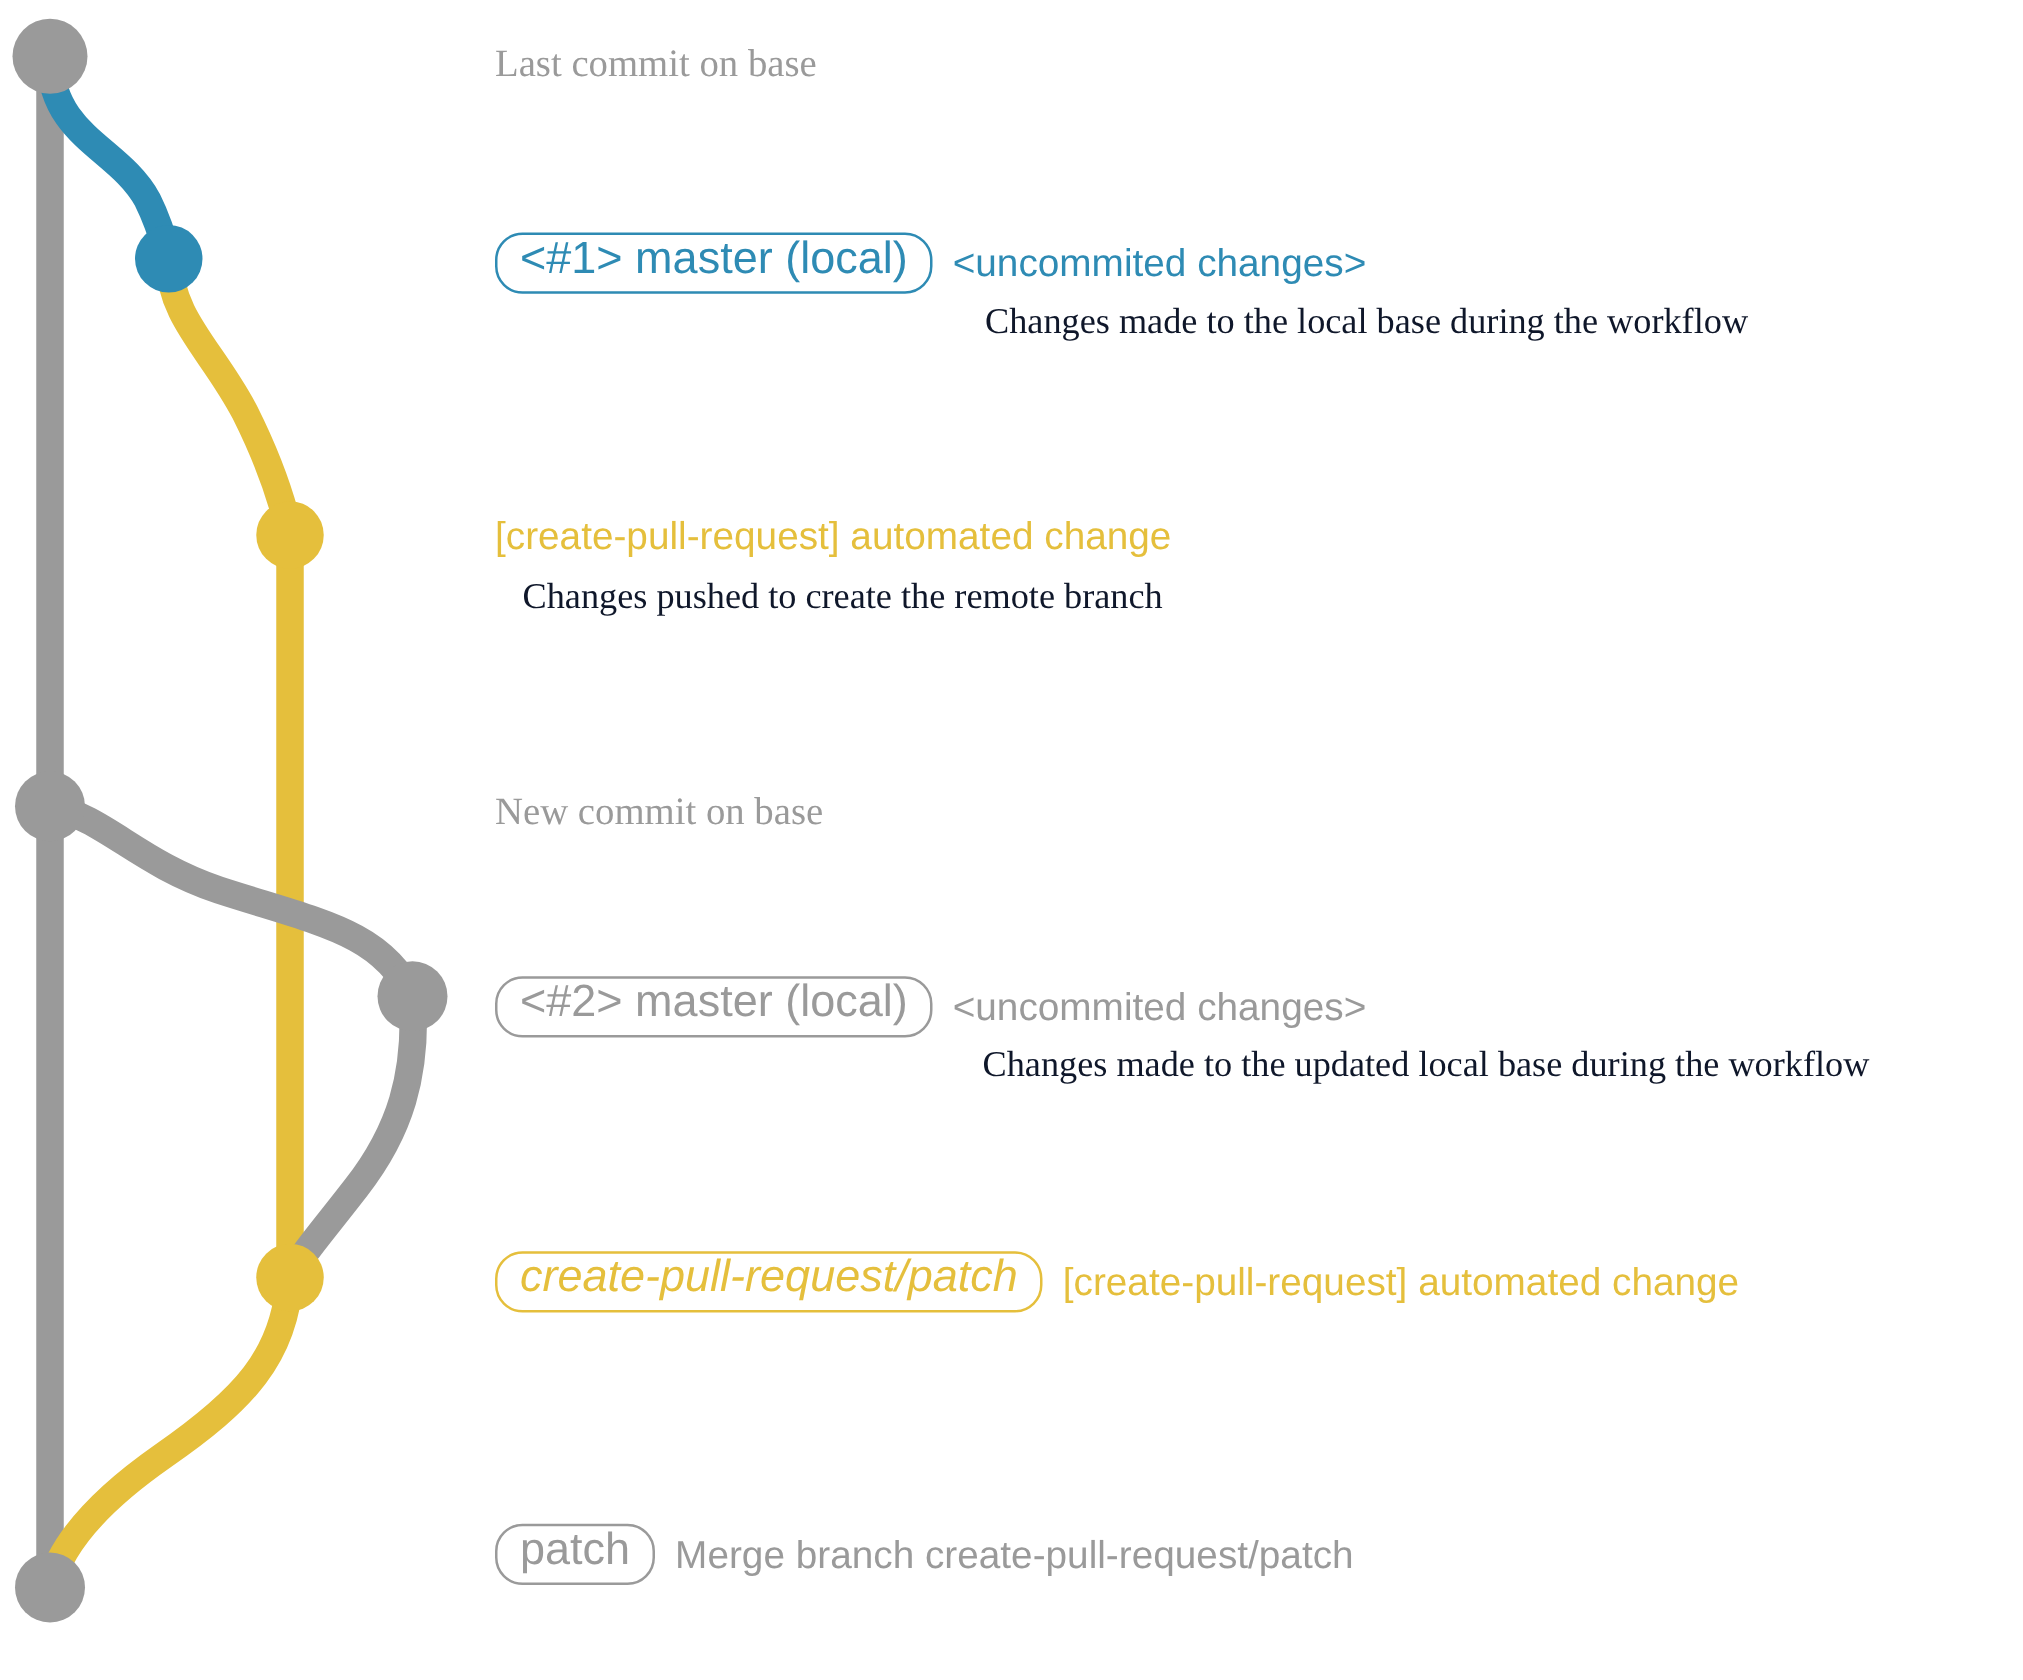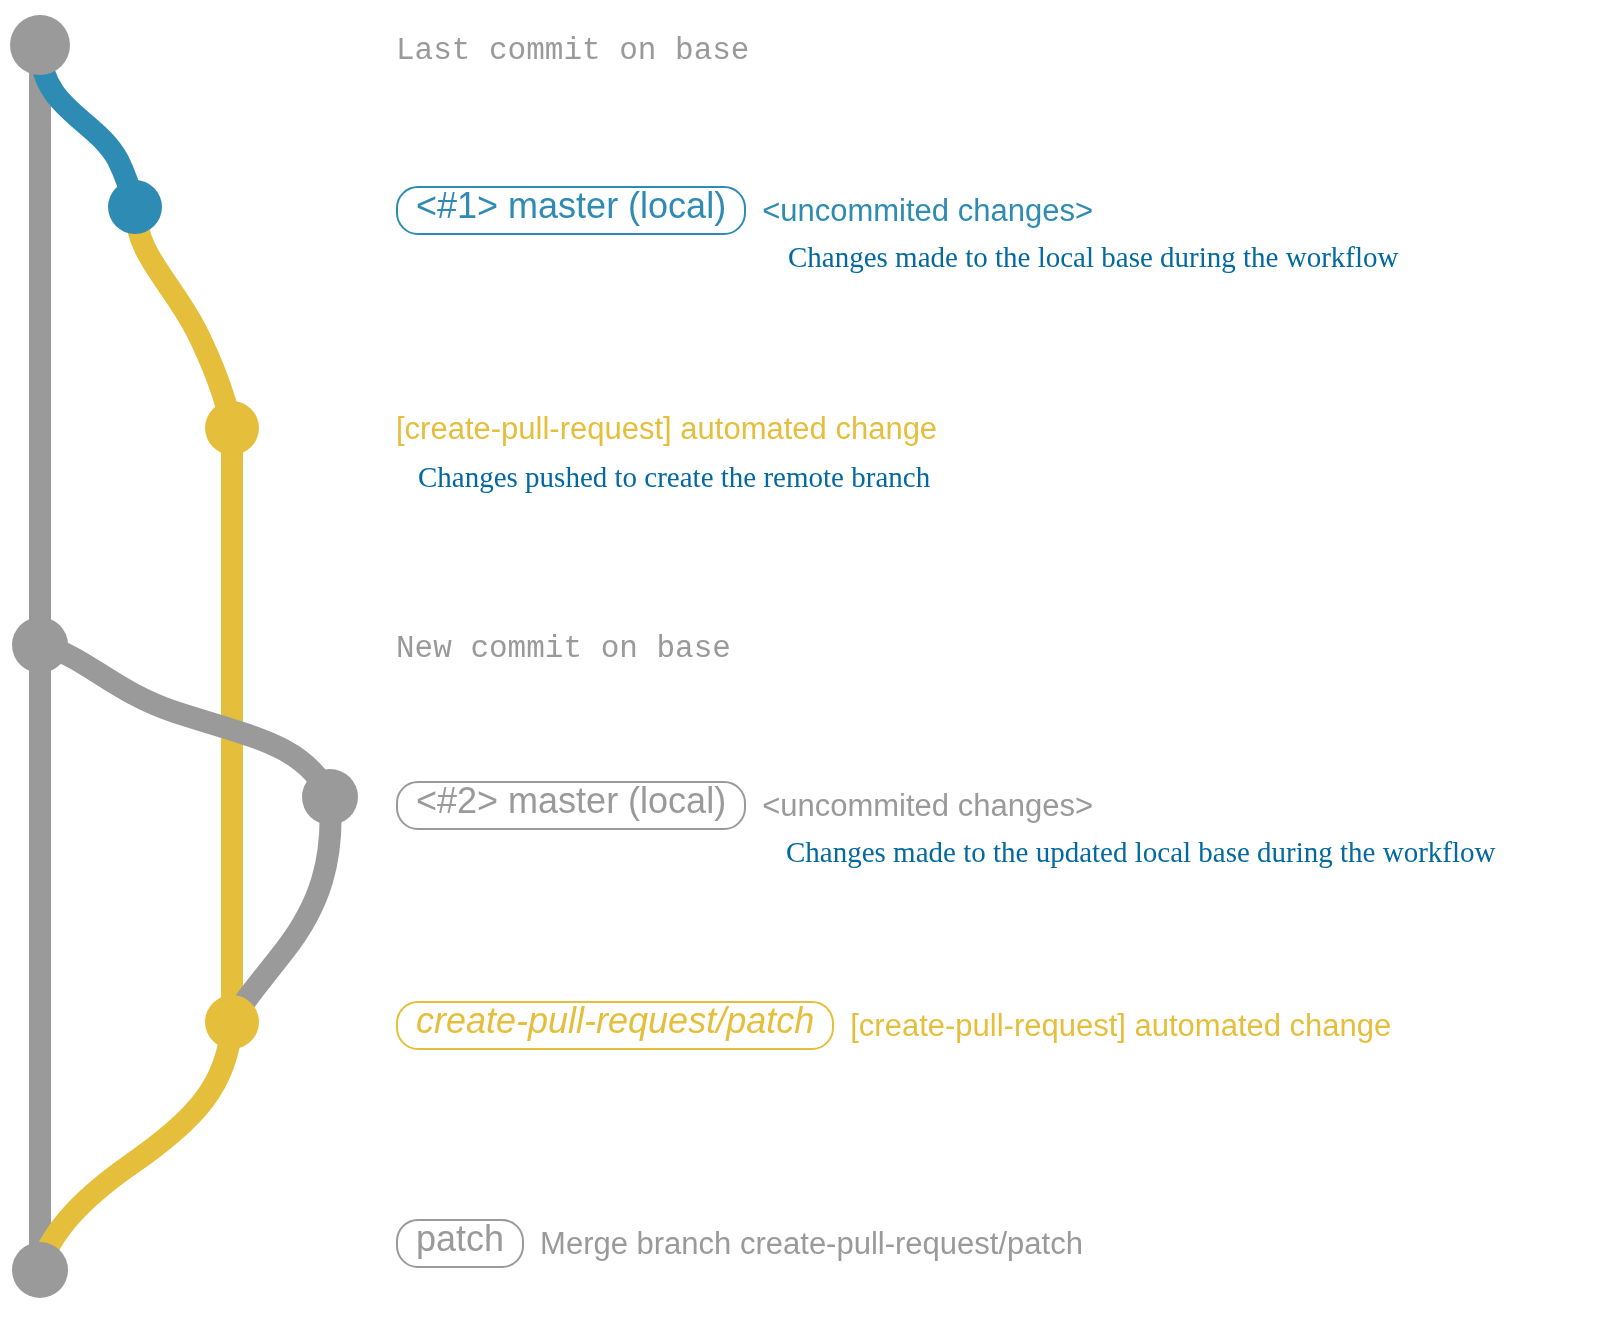--- a/index.html
+++ b/index.html
@@ -32,21 +32,21 @@
     height: 1344px;
   }
 
   .row {
     position: absolute;
     display: block;
   }
 
   
   .plain-label {
-    font-family: Liberation Mono, monospace;
+    font-family: Liberation Serif, serif;
     font-size: 31px;
     color: #9a9a9a;
     white-space: nowrap;
     line-height: 1;
   }
 
   
   .labelline {
     display: flex;
     align-items: center;
@@ -78,21 +78,21 @@
   }
   .msg.blue   { color: #2e8bb4; }
   .msg.yellow { color: #e5bf3c; }
   .msg.gray   { color: #9a9a9a; }
 
   .desc {
     position: absolute;
     font-family: "Liberation Serif", serif;
     font-size: 29px;
     line-height: 1;
-    color: #0369a1;
+    color: #0f172a;
     white-space: nowrap;
   }
 </style>
 </head>
 <body>
 
 <svg id="graph" viewBox="0 0 420 1344" width="420" height="1344" aria-hidden="true">
 
   <path d="M 40 45 L 40 1270" stroke="#9a9a9a" stroke-width="22" fill="none" stroke-linecap="round"></path>
 

